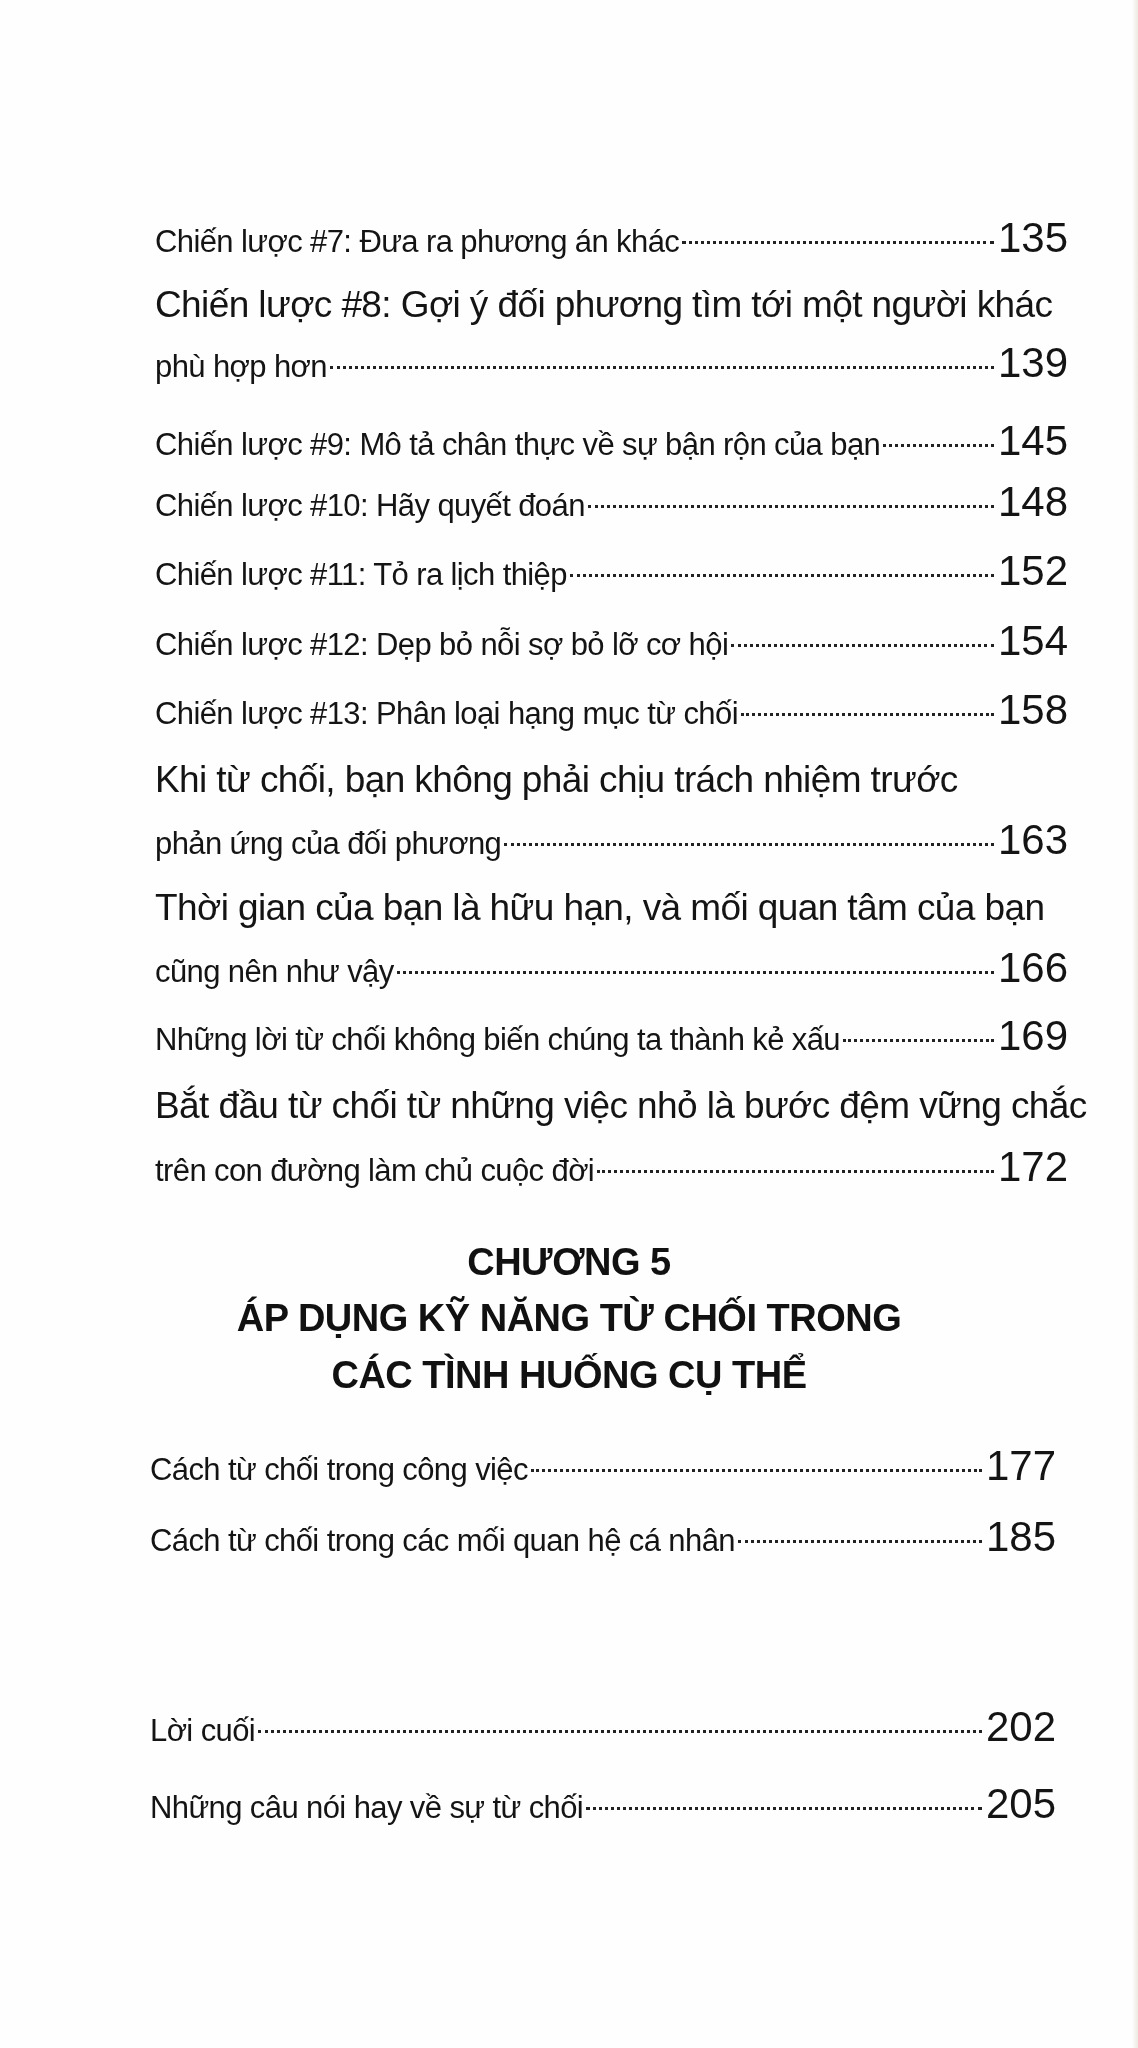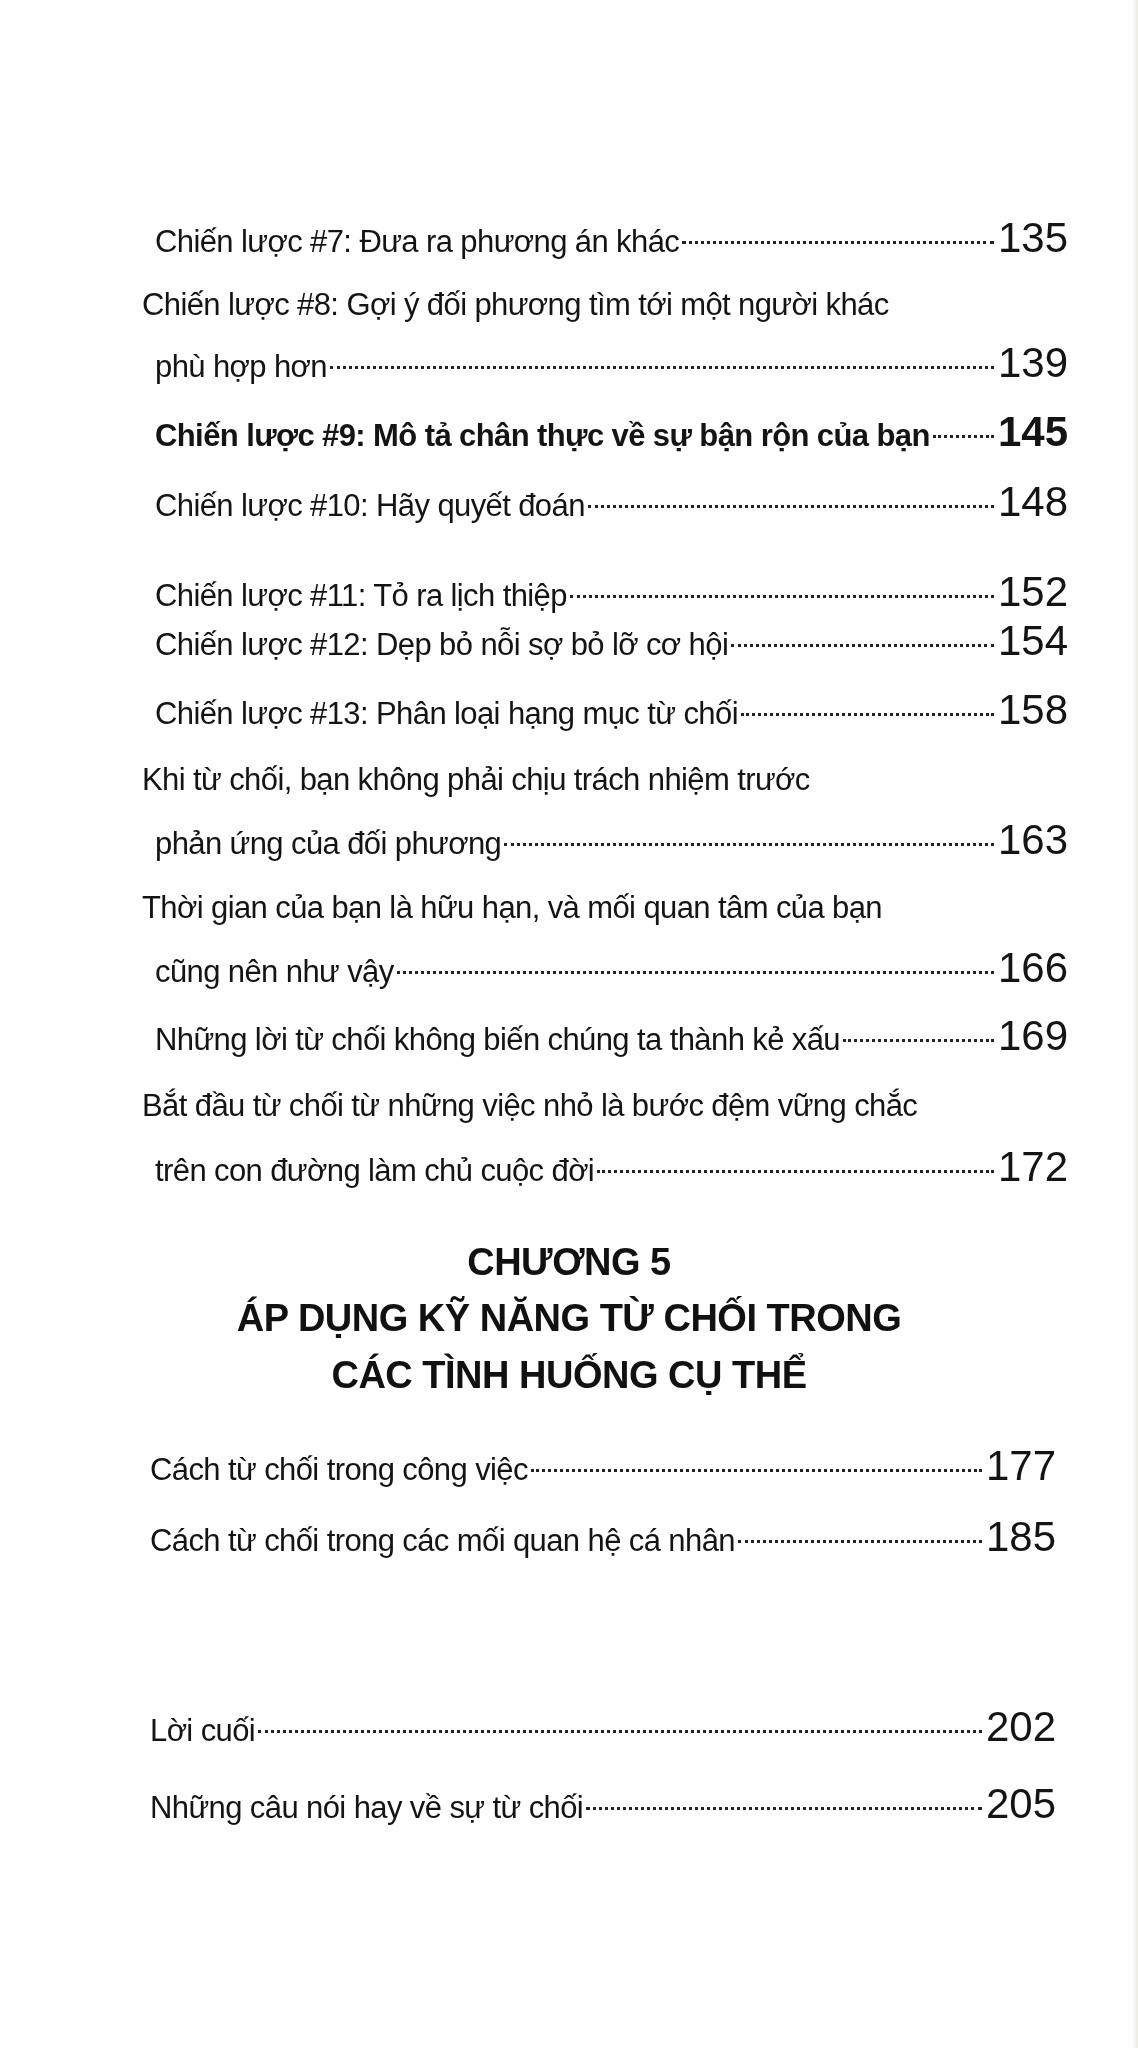--- a/index.html
+++ b/index.html
@@ -50,23 +50,23 @@
       transform: translateY(-8px);
       min-width: 20px;
     }
     .toc-page {
       flex: 0 0 auto;
       font-size: 42px;
       letter-spacing: 0;
     }
     .toc-wrap {
       position: absolute;
-      left: 142px;
+      left: 155px;
       height: 44px;
-      font-size: 31px;
+      font-size: 37px;
       line-height: 44px;
       letter-spacing: -0.6px;
       white-space: nowrap;
     }
     .chapter-heading {
       position: absolute;
       left: 0;
       width: 1138px;
       text-align: center;
       font-weight: bold;
@@ -87,33 +87,33 @@
     <span class="toc-page">135</span>
   </div>
 
   <div class="toc-wrap" style="top:283px;">Chiến lược #8: Gợi ý đối phương tìm tới một người khác</div>
   <div class="toc-line" style="top:341px;">
     <span class="toc-title">phù hợp hơn</span>
     <span class="toc-leader"></span>
     <span class="toc-page">139</span>
   </div>
 
-  <div class="toc-line" style="top:410px;font-weight:bold;">
+  <div class="toc-line" style="top:419px;">
     <span class="toc-title">Chiến lược #9: Mô tả chân thực về sự bận rộn của bạn</span>
     <span class="toc-leader"></span>
     <span class="toc-page">145</span>
   </div>
 
   <div class="toc-line" style="top:480px;">
     <span class="toc-title">Chiến lược #10: Hãy quyết đoán</span>
     <span class="toc-leader"></span>
     <span class="toc-page">148</span>
   </div>
 
-  <div class="toc-line" style="top:570px;">
+  <div class="toc-line" style="top:549px;">
     <span class="toc-title">Chiến lược #11: Tỏ ra lịch thiệp</span>
     <span class="toc-leader"></span>
     <span class="toc-page">152</span>
   </div>
 
   <div class="toc-line" style="top:619px;">
     <span class="toc-title">Chiến lược #12: Dẹp bỏ nỗi sợ bỏ lỡ cơ hội</span>
     <span class="toc-leader"></span>
     <span class="toc-page">154</span>
   </div>

